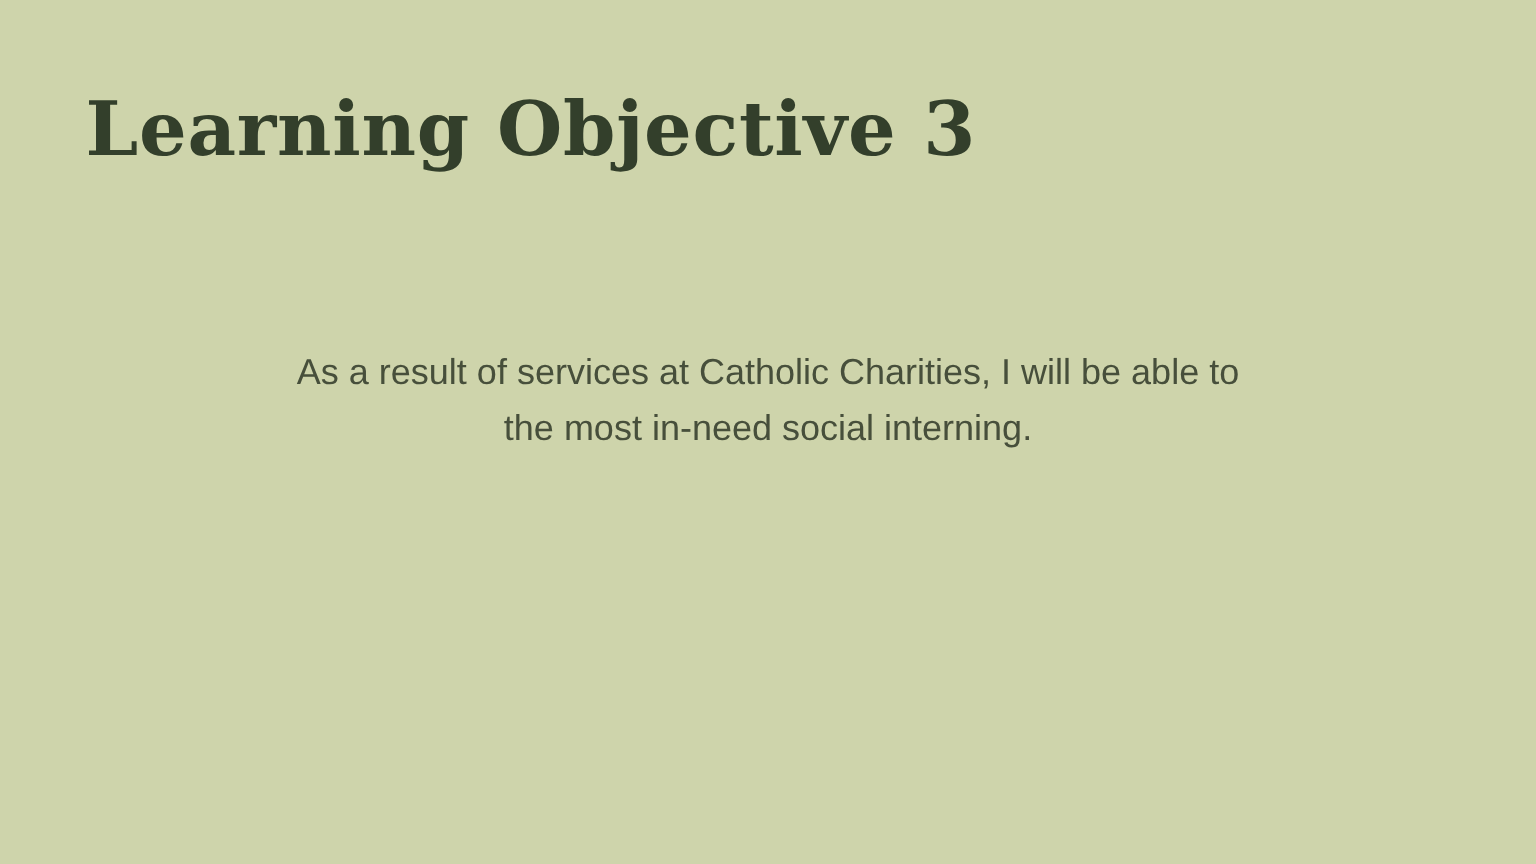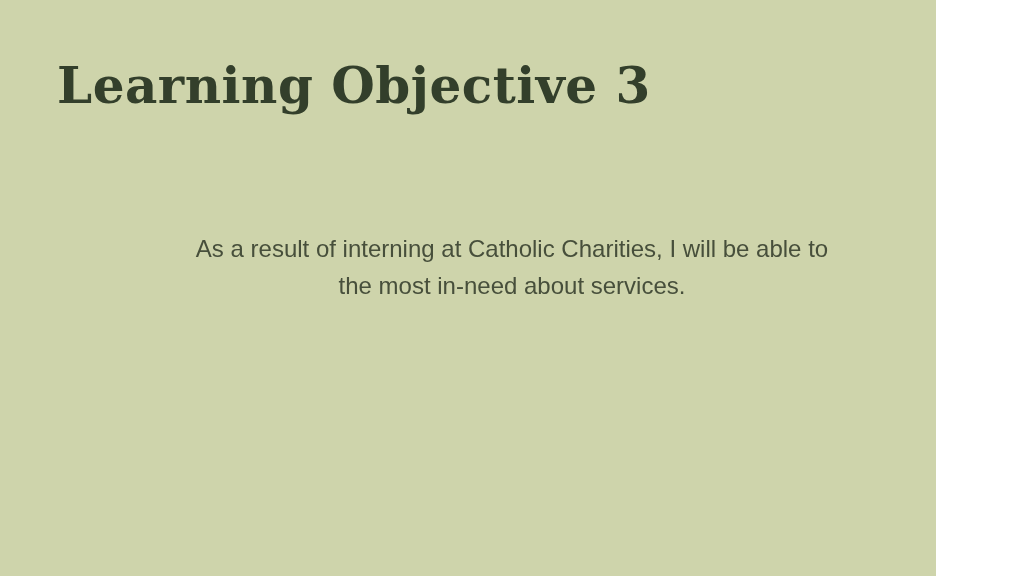--- a/index.html
+++ b/index.html
@@ -4,21 +4,21 @@
 <style>
   * { margin: 0; padding: 0; box-sizing: border-box; }
   html, body {
     width: 1024px;
     height: 576px;
     overflow: hidden;
     font-family: "Liberation Sans", sans-serif;
   }
   .slide {
     position: relative;
-    width: 936px;
+    width: 1024px;
     height: 576px;
     background: #ced4ab;
   }
   .slide-title {
     position: absolute;
     left: 57px;
     top: 58px;
     font-family: "DejaVu Serif", "Liberation Serif", serif;
     font-weight: bold;
     font-size: 50px;
@@ -42,16 +42,16 @@
     display: block;
   }
 </style>
 </head>
 <body>
 
 <div class="slide">
   <h1 class="slide-title">Learning Objective 3</h1>
 
   <div class="slide-body">
-    <span class="line">As a result of interning at Catholic Charities, I will be able to</span>
-    <span class="line">the most in-need about services.</span>
+    <span class="line">As a result of services at Catholic Charities, I will be able to</span>
+    <span class="line">the most in-need social interning.</span>
   </div>
 </div>
 
 </body></html>

